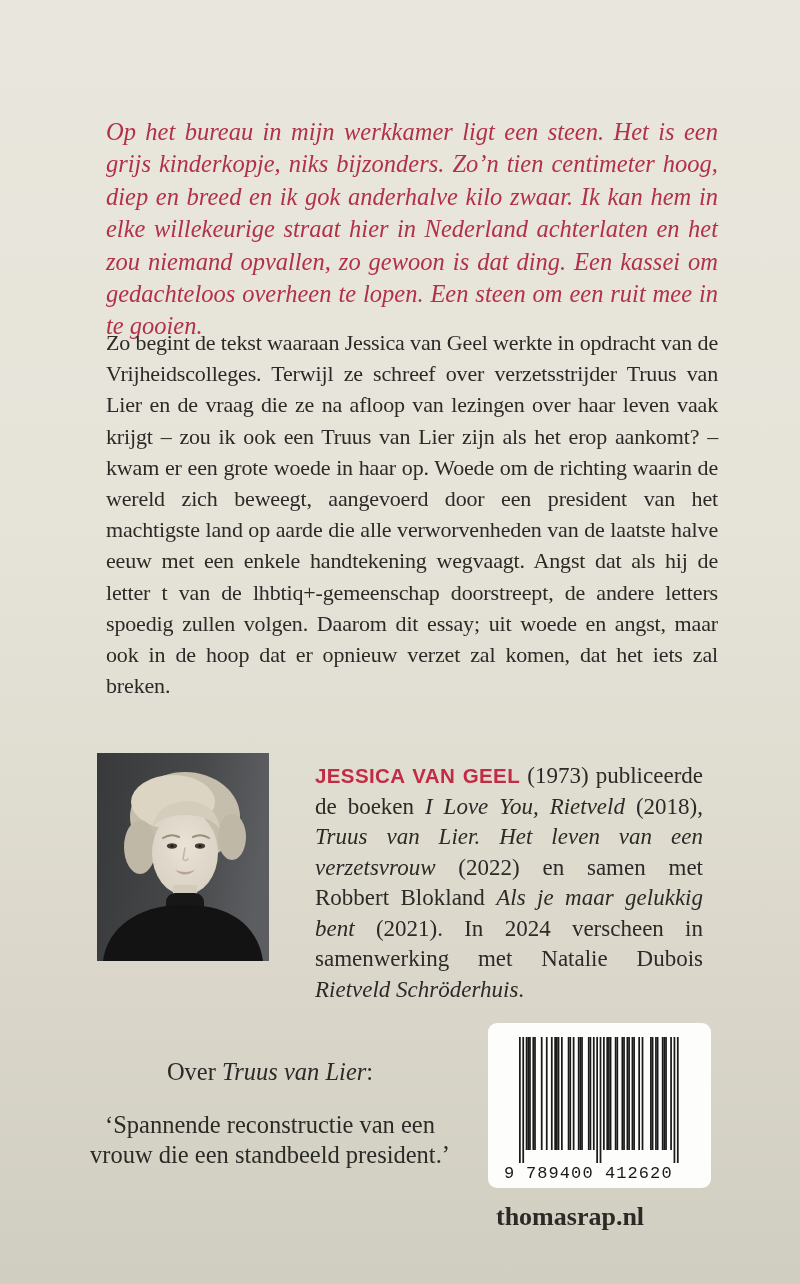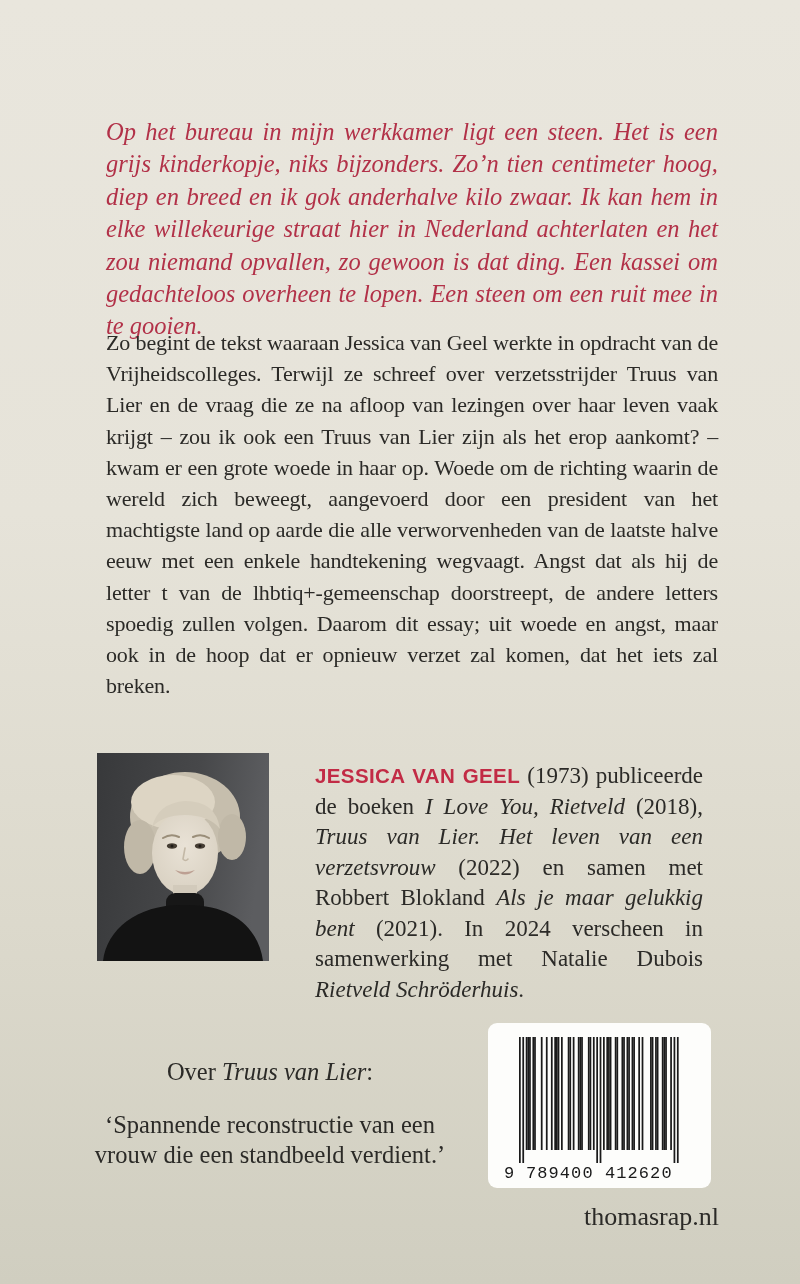--- a/index.html
+++ b/index.html
@@ -95,22 +95,23 @@
     background: #fdfdfb;
     border-radius: 9px;
     box-sizing: border-box;
     display: flex;
     justify-content: center;
     padding-top: 14px;
   }
   .website {
     position: absolute;
     top: 1194px; left: 488px; width: 223px;
-    text-align: right;
+    text-align: left;
     font-size: 26px;
+    font-weight: bold;
   }
 </style>
 </head>
 <body>
 
 <div class="cover">
 
   <p class="quote-par">Op het bureau in mijn werkkamer ligt een steen. Het is een grijs kinderkopje, niks bijzonders. Zo’n tien centimeter hoog, diep en breed en ik gok anderhalve kilo zwaar. Ik kan hem in elke willekeurige straat hier in Nederland achterlaten en het zou niemand opvallen, zo gewoon is dat ding. Een kassei om gedachteloos overheen te lopen. Een steen om een ruit mee in te gooien.</p>
 
   <p class="body-par">Zo begint de tekst waaraan Jessica van Geel werkte in opdracht van de Vrijheidscolleges. Terwijl ze schreef over verzetsstrijder Truus van Lier en de vraag die ze na afloop van lezingen over haar leven vaak krijgt – zou ik ook een Truus van Lier zijn als het erop aankomt? – kwam er een grote woede in haar op. Woede om de richting waarin de wereld zich beweegt, aangevoerd door een president van het machtigste land op aarde die alle verworvenheden van de laatste halve eeuw met een enkele handtekening wegvaagt. Angst dat als hij de letter t van de lhbtiq+-gemeenschap doorstreept, de andere letters spoedig zullen volgen. Daarom dit essay; uit woede en angst, maar ook in de hoop dat er opnieuw verzet zal komen, dat het iets zal breken.</p>
@@ -148,21 +149,21 @@
         <path d="M76,132 L76,154 Q88,161 100,154 L100,132 Z" fill="#d2cabb"></path>
         <rect x="69" y="140" width="38" height="22" rx="9" fill="#171717"></rect>
         <path d="M6,208 C10,176 40,151 88,152 C136,151 162,176 166,208 Z" fill="#131313"></path>
       </svg>
     </div>
     <p class="bio"><span class="author-name">JESSICA VAN GEEL</span><span><span> (1973) publiceerde de boeken </span><span class="it">I Love You, Rietveld</span><span> (2018), </span><span class="it">Truus van Lier. Het leven van een verzetsvrouw</span><span> (2022) en samen met Robbert Blokland </span><span class="it">Als je maar gelukkig bent</span><span> (2021). In 2024 verscheen in samenwerking met Natalie Dubois </span><span class="it">Rietveld Schröderhuis</span><span>.</span></span></p>
   </div>
 
   <div class="review">
     <p class="review-heading"><span>Over </span><span class="it">Truus van Lier</span><span>:</span></p>
-    <p class="review-quote">‘Spannende reconstructie van een vrouw die een standbeeld verdient.’</p>
+    <p class="review-quote">‘Spannende reconstructie van een vrouw die een standbeeld president.’</p>
   </div>
 
   <div class="barcode-box">
     <svg id="barcode-svg" width="195" height="148" viewBox="0 0 195 148" xmlns="http://www.w3.org/2000/svg">
         <rect x="17.00" y="0" width="1.73" height="126" fill="#1a1a1a"></rect>
         <rect x="20.36" y="0" width="1.73" height="126" fill="#1a1a1a"></rect>
         <rect x="23.72" y="0" width="1.73" height="113" fill="#1a1a1a"></rect>
         <rect x="25.40" y="0" width="1.73" height="113" fill="#1a1a1a"></rect>
         <rect x="27.08" y="0" width="1.73" height="113" fill="#1a1a1a"></rect>
         <rect x="30.44" y="0" width="1.73" height="113" fill="#1a1a1a"></rect>

